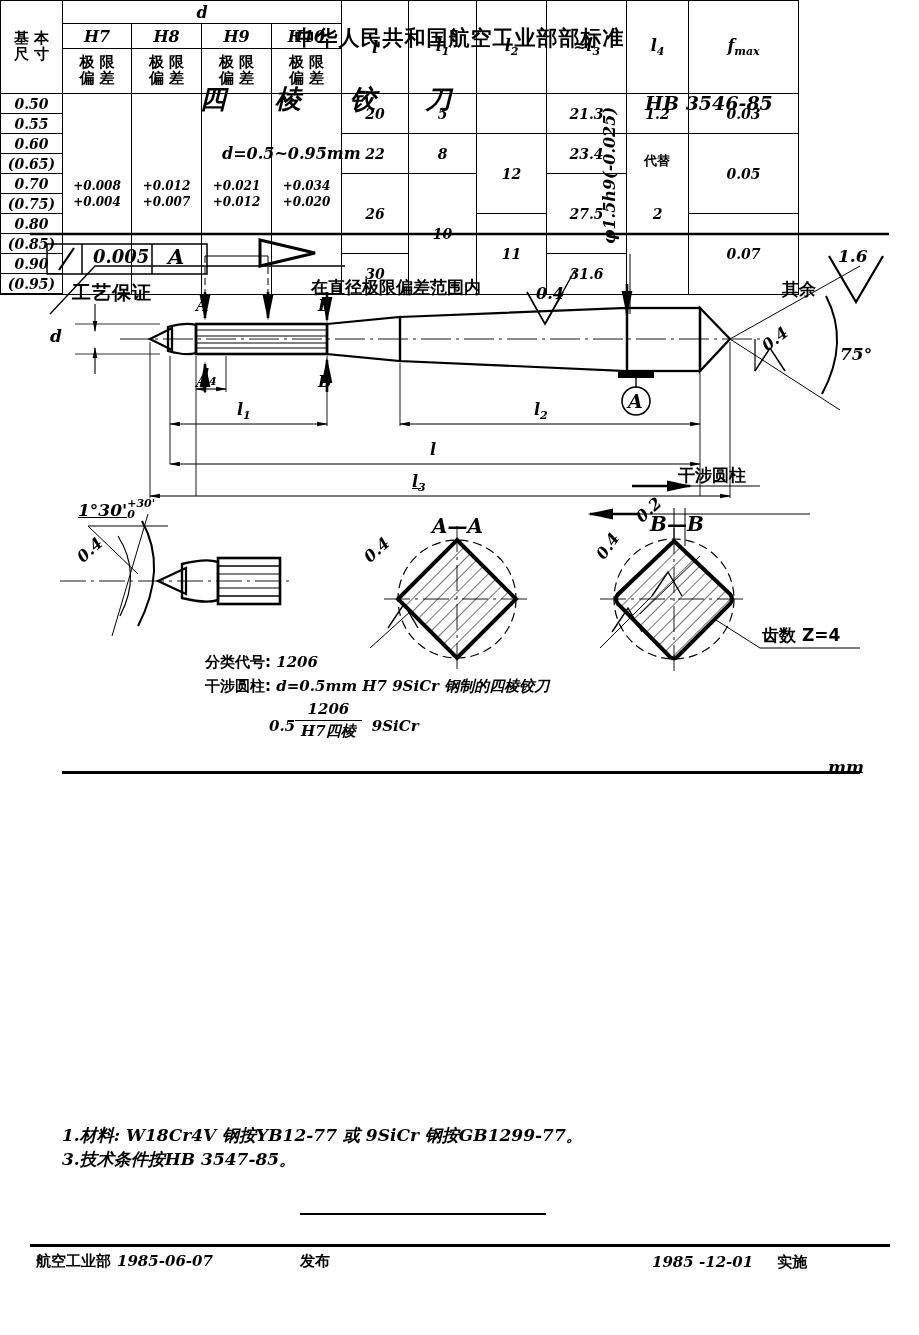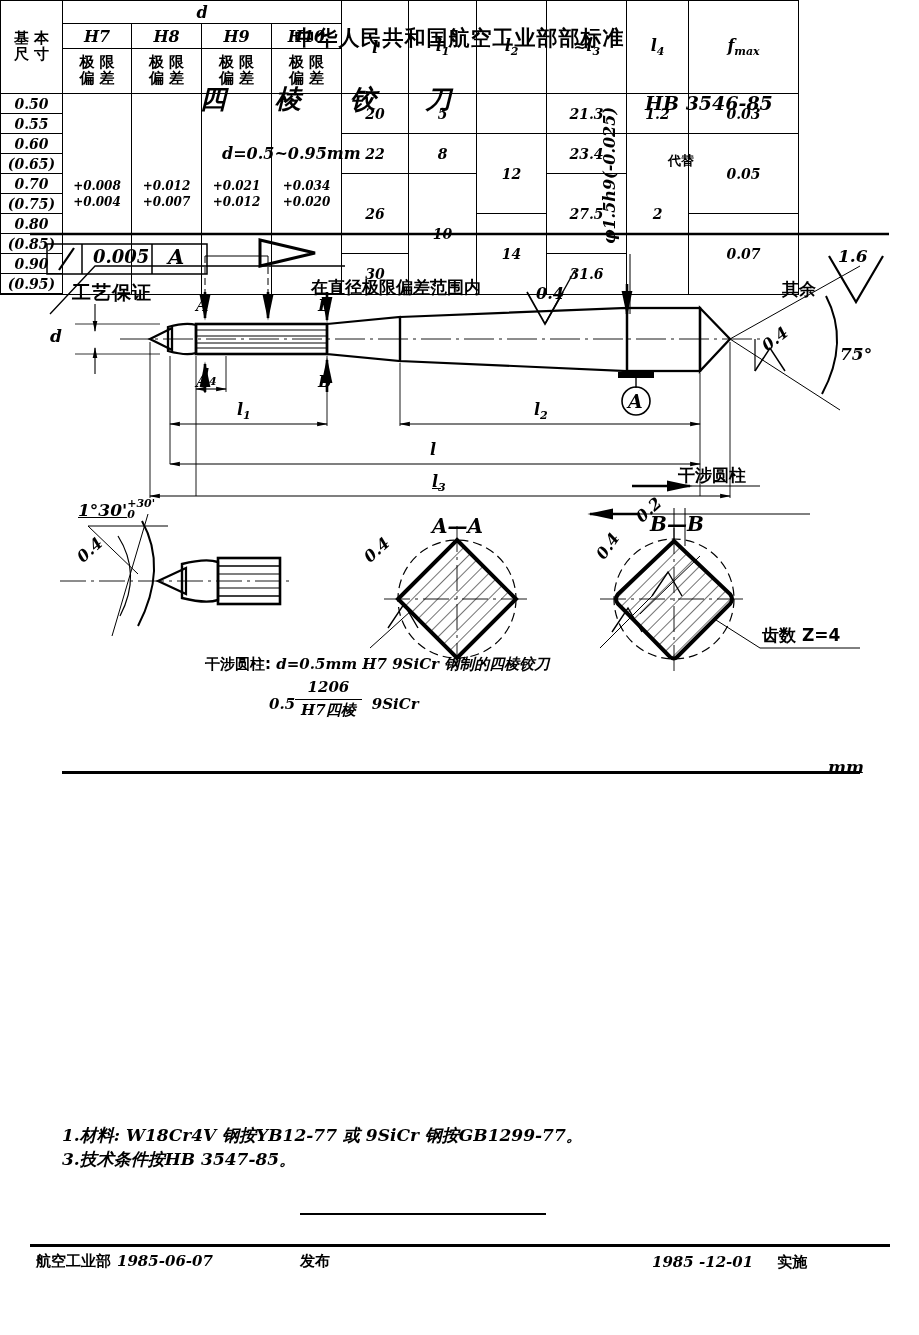--- a/index.html
+++ b/index.html
@@ -14,21 +14,21 @@
   
   .abs{position:absolute;}
   .hand{font-family:"DejaVu Serif", serif;font-style:italic;font-weight:700;}
   .hei{font-family:"DejaVu Sans", sans-serif;font-weight:700;}
 
   
   #hdr-main{left:0;right:0;top:24px;text-align:center;font-size:21px;letter-spacing:1px;}
   #hdr-title{left:200px;top:82px;font-size:26px;letter-spacing:20px;}
   #hdr-sub{left:222px;top:144px;font-size:16px;}
   #hdr-code{left:645px;top:92px;font-size:19px;}
-  #hdr-repl{left:668px;top:152px;font-size:13px;}
+  #hdr-repl{left:644px;top:152px;font-size:13px;}
 
   
   #draw{left:0;top:196px;width:919px;height:565px;}
   #draw svg{display:block;}
   .cn{font-family:"DejaVu Sans", sans-serif;font-weight:700;}
 
   
   #spec{left:205px;top:652px;font-size:15px;line-height:1.45;}
   #spec .l1{white-space:nowrap;}
   #spec .l2{white-space:nowrap;margin-top:2px;}
@@ -269,36 +269,40 @@
 
     <div class="abs cn" style="left:782px;top:82px;font-size:17px;">其余</div>
     <div class="abs hand" style="left:838px;top:50px;font-size:17px;">1.6</div>
     <div class="abs hand" style="left:758px;top:144px;font-size:16px;transform:rotate(-38deg);transform-origin:left top;">0.4</div>
     <div class="abs hand" style="left:840px;top:148px;font-size:17px;">75°</div>
 
     <div class="abs hand" style="left:203px;top:170px;font-size:16px;">l<sub style="font-size:11px;">4</sub></div>
     <div class="abs hand" style="left:237px;top:204px;font-size:16px;">l<sub style="font-size:11px;">1</sub></div>
     <div class="abs hand" style="left:534px;top:204px;font-size:16px;">l<sub style="font-size:11px;">2</sub></div>
     <div class="abs hand" style="left:430px;top:244px;font-size:16px;">l</div>
-    <div class="abs hand" style="left:432px;top:276px;font-size:16px;text-decoration:underline;">l<sub style="font-size:11px;">3</sub></div>
+    <div class="abs hand" style="left:412px;top:276px;font-size:16px;text-decoration:underline;">l<sub style="font-size:11px;">3</sub></div>
 
     <div class="abs hand" style="left:78px;top:302px;font-size:17px;white-space:nowrap;text-decoration:underline;">1°30'<span style="display:inline-block;vertical-align:-2px;font-size:11px;line-height:1.0;text-align:left;"><span style="display:block;">+30'</span><span style="display:block;">0</span></span></div>
 
     <div class="abs hand" style="left:73px;top:356px;font-size:16px;transform:rotate(-42deg);transform-origin:left top;">0.4</div>
 
     <div class="abs hand" style="left:432px;top:318px;font-size:20px;">A—A</div>
     <div class="abs hand" style="left:650px;top:316px;font-size:20px;">B—B</div>
     <div class="abs hand" style="left:360px;top:356px;font-size:16px;transform:rotate(-42deg);transform-origin:left top;">0.4</div>
     <div class="abs hand" style="left:592px;top:356px;font-size:16px;transform:rotate(-55deg);transform-origin:left top;">0.4</div>
     <div class="abs hand" style="left:632px;top:316px;font-size:16px;transform:rotate(-42deg);transform-origin:left top;">0.2</div>
     <div class="abs cn" style="left:678px;top:268px;font-size:17px;white-space:nowrap;">干涉圆柱</div>
     <div class="abs cn" style="left:762px;top:428px;font-size:17px;white-space:nowrap;">齿数 Z=4</div>
   </div>
 
   <div class="abs hand" id="spec">
+    <div class="l1">
+      <span class="cn" style="font-style:normal;">分类代号:</span>
+      <span>1206</span>
+    </div>
     <div class="l2">
       <span class="cn" style="font-style:normal;">干涉圆柱:</span>
       <span>d=0.5mm H7 9SiCr 钢制的四棱铰刀</span>
     </div>
     <div class="fracwrap">
       <span class="pre">0.5</span><span class="frac"><span class="num">1206</span><span class="den">H7四棱</span></span><span class="post">9SiCr</span>
     </div>
   </div>
 
   <div class="abs hand" id="mmlab">mm</div>
@@ -408,21 +412,21 @@
         <td rowspan="6" class="val">10</td>
         <td rowspan="4" class="val">27.5</td>
       </tr>
 
       <tr>
         <td class="basic">(0.75)</td>
       </tr>
 
       <tr>
         <td class="basic">0.80</td>
-        <td rowspan="4" class="val">14</td>
+        <td rowspan="4" class="val">11</td>
         <td rowspan="4" class="val">0.07</td>
       </tr>
 
       <tr>
         <td class="basic">(0.85)</td>
       </tr>
 
       <tr>
         <td class="basic">0.90</td>
         <td rowspan="2" class="val">30</td>

